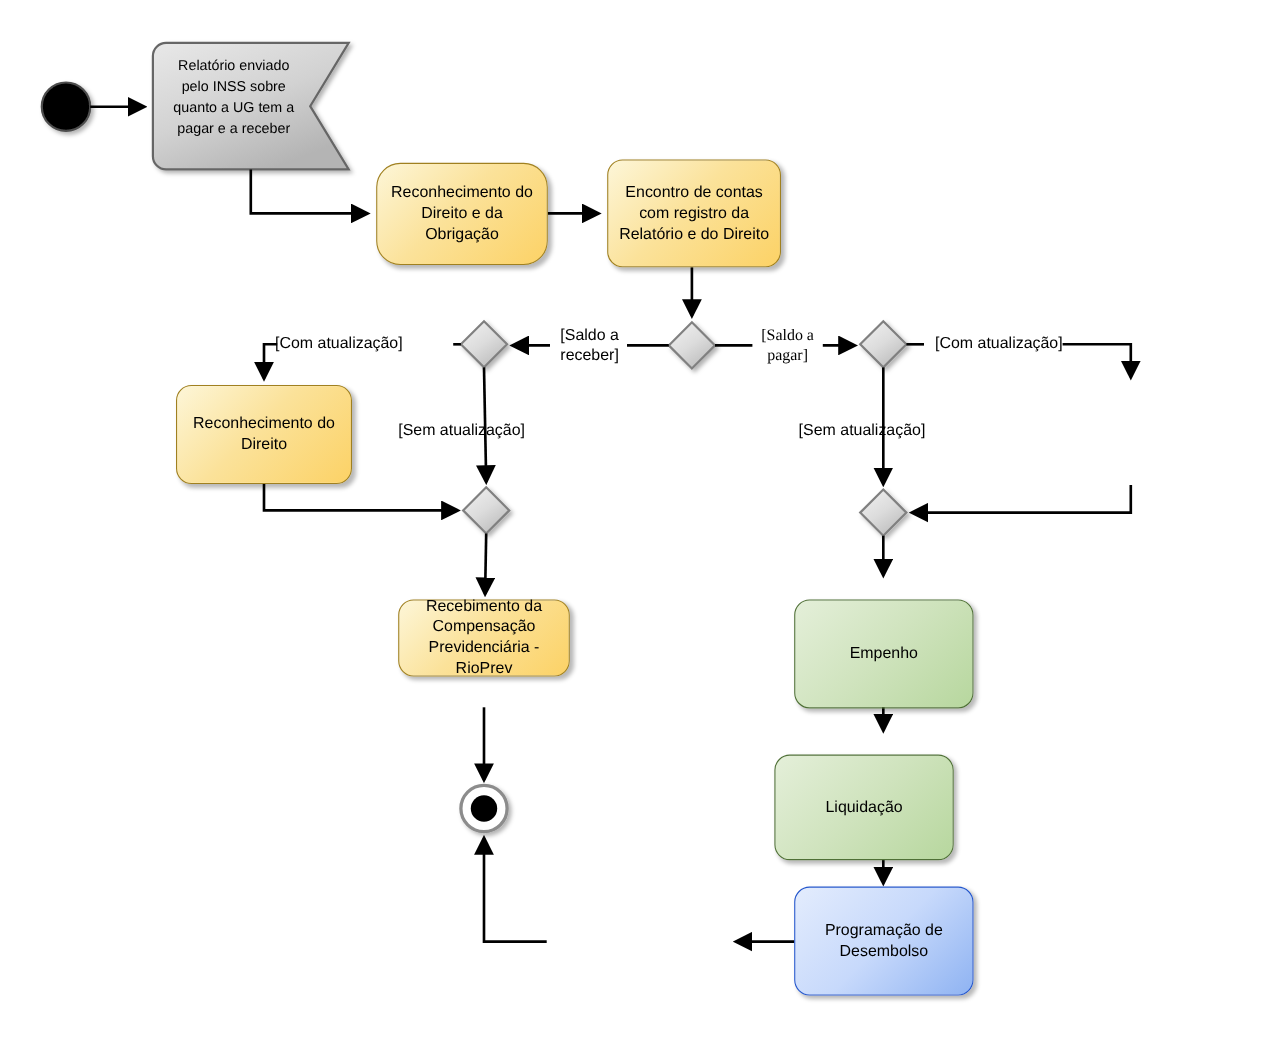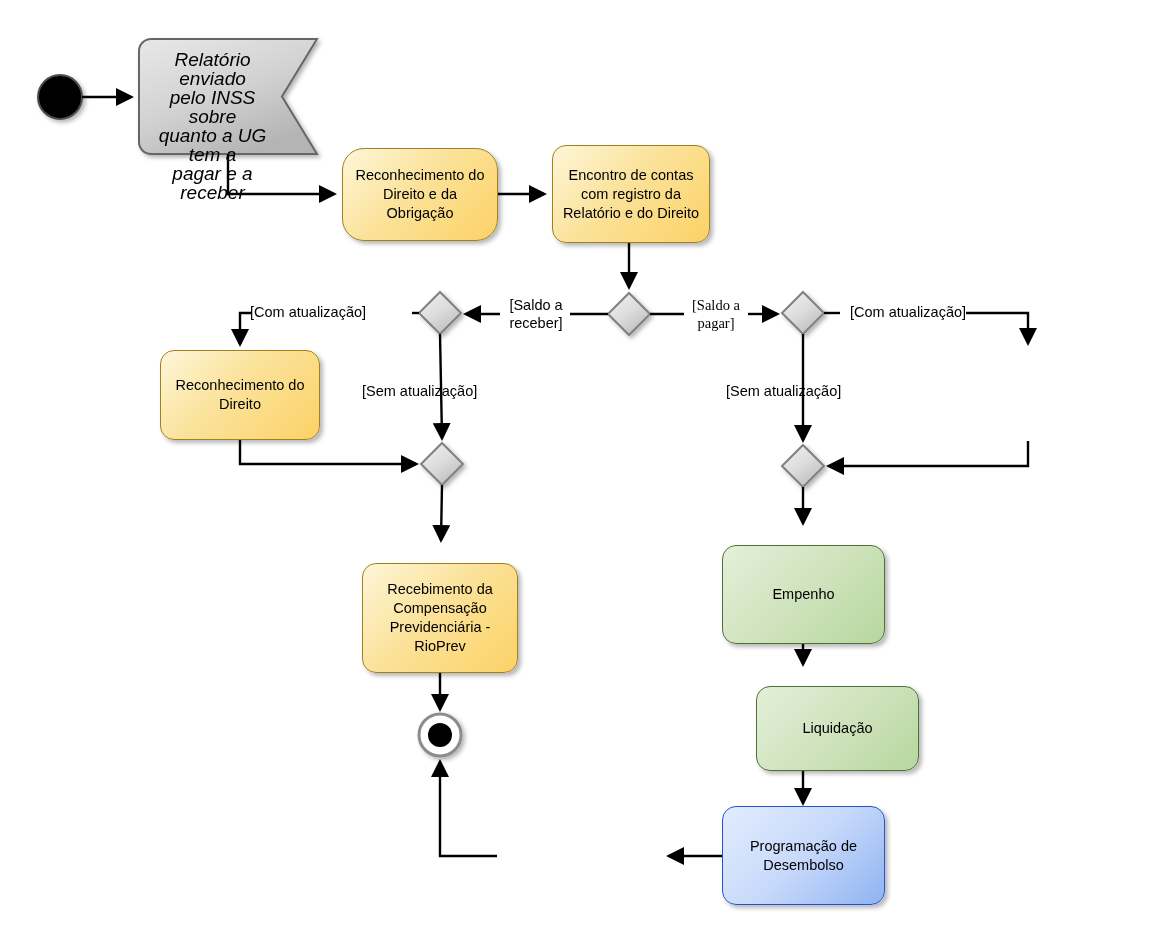--- a/index.html
+++ b/index.html
@@ -58,25 +58,24 @@
     color: #000000;
     white-space: nowrap;
     text-align: center;
   }
   .edge-label.two-line {
     white-space: normal;
     width: 95px;
   }
   .signal-text {
     position: absolute;
-    font-size: 19px;
+    font-size: 13px;
     line-height: 19px;
     text-align: center;
     color: #000000;
-    font-style: italic;
   }
 </style>
 </head>
 <body>
 
 <div id="canvas">
 
   <svg class="layer" viewBox="0 0 1150 945">
     <defs>
       <marker id="arrow" viewBox="0 0 12 12" refX="10" refY="6" markerWidth="7.5" markerHeight="7.5" orient="auto-start-reverse">
@@ -164,25 +163,25 @@
     <div>pagar e a receber</div>
   </div>
 
   <div class="node node-yellow" style="left:342px; top:148px; width:156px; height:93px;border-radius:22px;">Reconhecimento do Direito e da Obrigação</div>
 
   <div class="node node-yellow" style="left:552px; top:145px; width:158px; height:98px;">Encontro de contas com registro da Relatório e do Direito</div>
 
   <div class="node node-yellow" style="left:160px; top:350px; width:160px; height:90px;">Reconhecimento do Direito</div>
 
 
-  <div class="node node-yellow" style="left:362px; top:563px; width:156px; height:110px;">Recebimento da Compensação Previdenciária - RioPrev</div>
+  <div class="node node-yellow" style="left:362px; top:545px; width:156px; height:70px;">Recebimento da Compensação Previdenciária - RioPrev</div>
 
   <div class="node node-green" style="left:722px; top:525px; width:163px; height:99px;">Empenho</div>
 
-  <div class="node node-green" style="left:756px; top:666px; width:163px; height:85px;">Liquidação</div>
+  <div class="node node-green" style="left:704px; top:666px; width:163px; height:96px;">Liquidação</div>
 
   <div class="node node-blue" style="left:722px; top:806px; width:163px; height:99px;">Programação de Desembolso</div>
 
 
   <div class="edge-label two-line" style="left:500px; top:296px; width:72px;">[Saldo a receber]</div>
 
   <div class="edge-label two-line" style="left:683px; top:296px; width:66px;font-family:Liberation Serif, serif;">[Saldo a pagar]</div>
 
   <div class="edge-label" style="left:250px; top:303px;">[Com atualização]</div>
 

